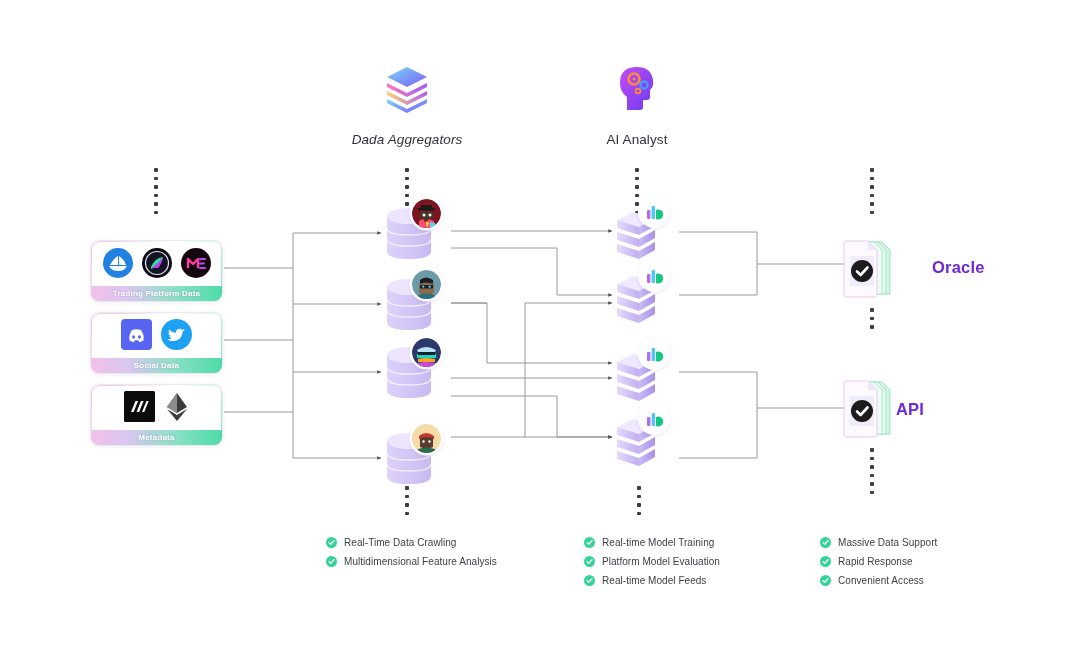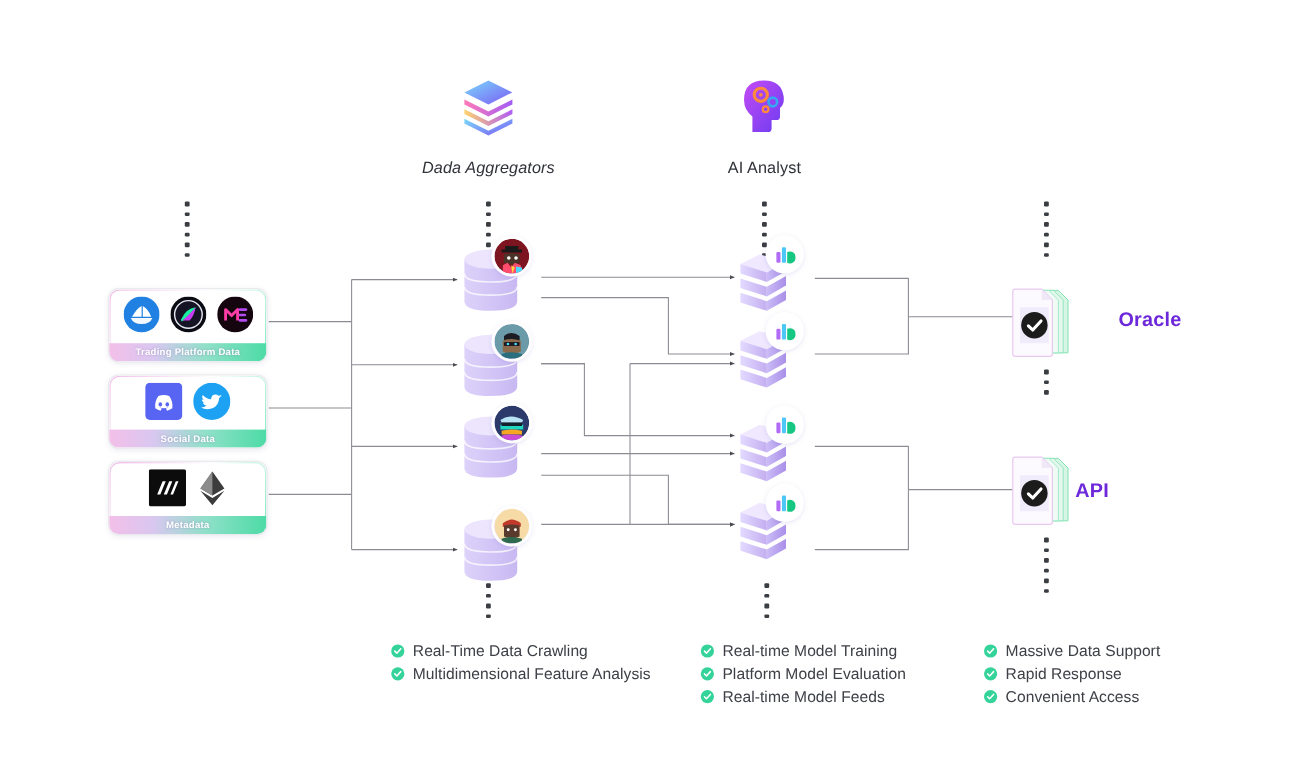--- a/index.html
+++ b/index.html
@@ -75,21 +75,21 @@
 
   
   .feat { position:absolute; }
   .feat .row { display:flex; align-items:center; gap:7px; height:18px; margin-bottom:0px; }
   .feat .row + .row { margin-top: 1px; }
   .feat .tick {
     width:11px; height:11px; border-radius:50%; background:#34d399;
     display:flex; align-items:center; justify-content:center; flex:0 0 auto;
   }
   .feat .tick svg { display:block; }
-  .feat .txt { font-size: 13px; color:#3d4046; letter-spacing:.05px; white-space:nowrap; }
+  .feat .txt { font-size: 10px; color:#3d4046; letter-spacing:.05px; white-space:nowrap; }
 
   svg.wires { position:absolute; inset:0; width:1080px; height:648px; pointer-events:none; }
 </style>
 </head>
 <body>
 
 <div class="stage">
 
   <svg class="wires" viewBox="0 0 1080 648">
     <defs>

